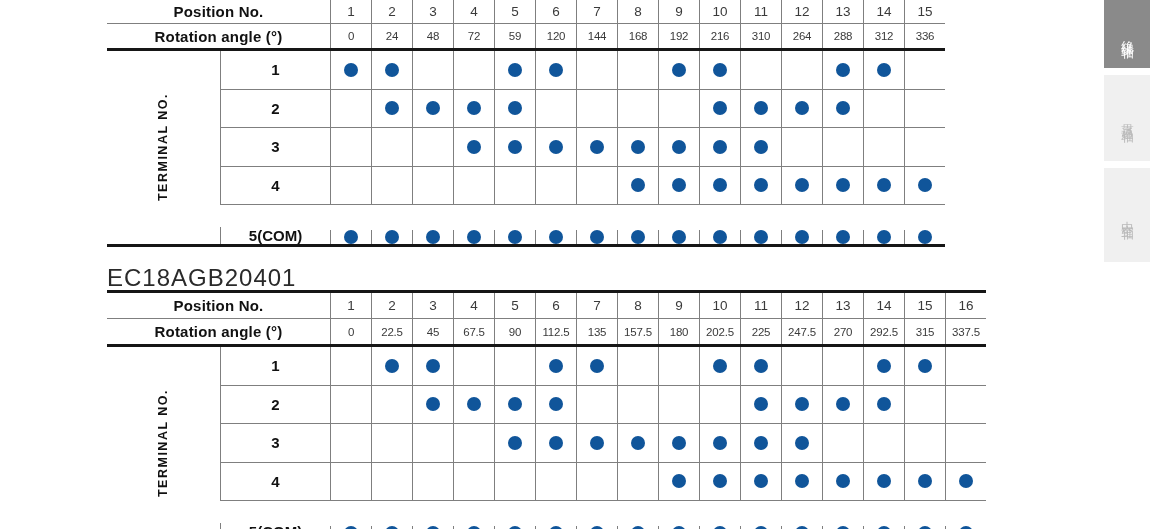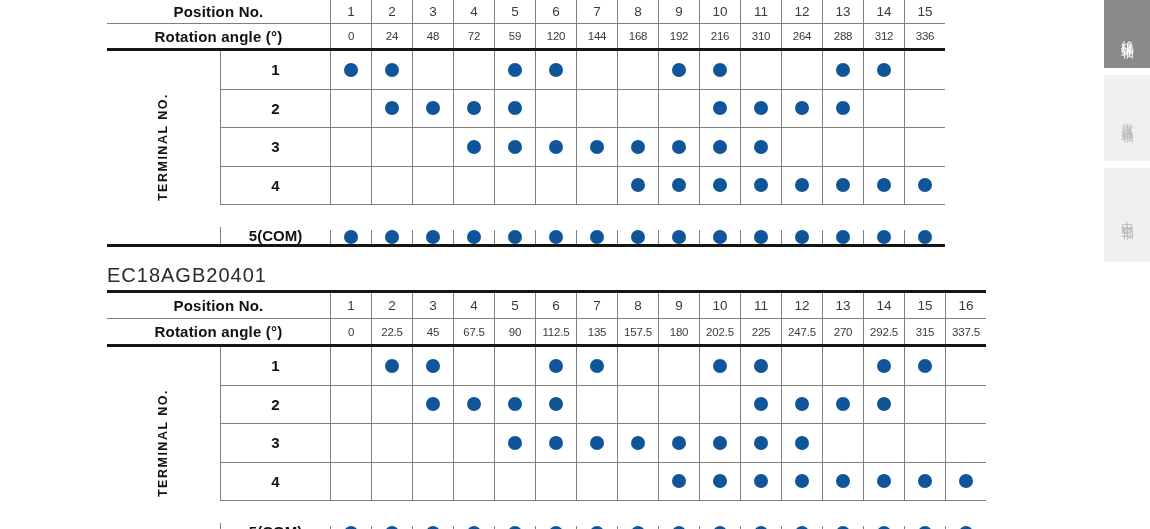--- a/index.html
+++ b/index.html
@@ -47,21 +47,21 @@
   .trow:last-child { border-bottom:none;align-items:flex-end; }
   .tlabel {
     width:110px; border-left:1px solid var(--grid);
     display:flex; align-items:center; justify-content:center;
     font-weight:bold; font-size:15px; color:#111;
   }
   .dot { width:14px; height:14px; border-radius:50%; background:var(--dot); }
 
   .table-title {
     position:absolute; left:107px; top:264px;
-    font-size:20px; color:#2a2a2a; letter-spacing:1px;
+    font-size:24px; color:#2a2a2a; letter-spacing:1px;
   }
 
   .tabs { position:absolute; right:0; top:0; width:46px; height:529px; }
   .tab {
     position:absolute; right:0; width:46px;
     display:flex; align-items:center; justify-content:center;
     background:var(--tab-inactive); color:var(--tab-inactive-text);
     cursor:pointer;
   }
   .tab span {

